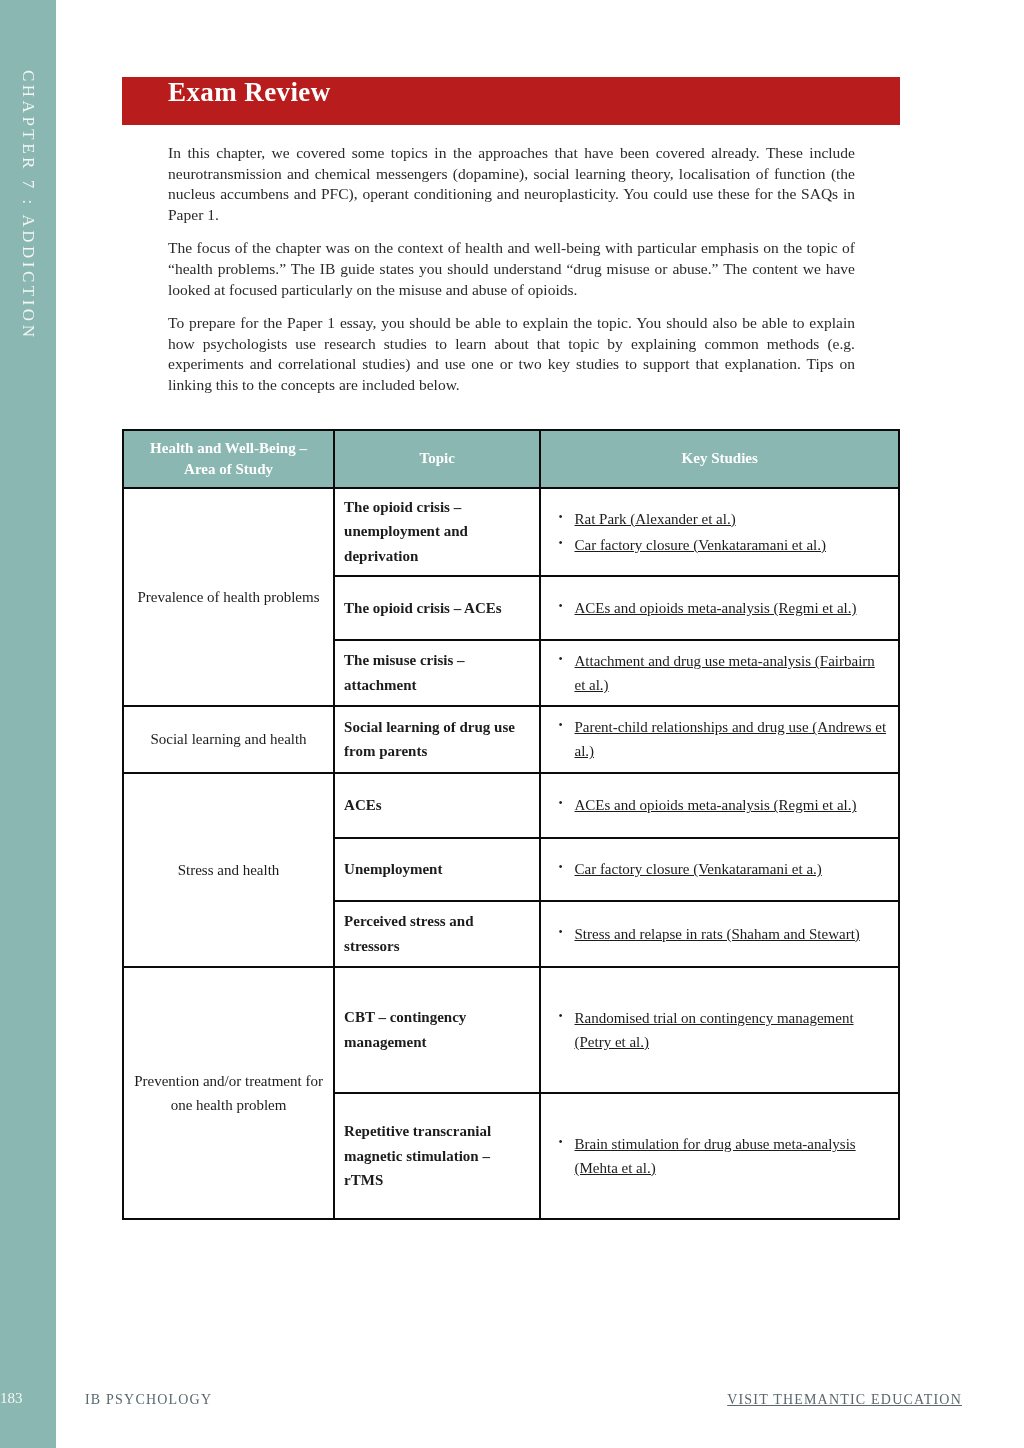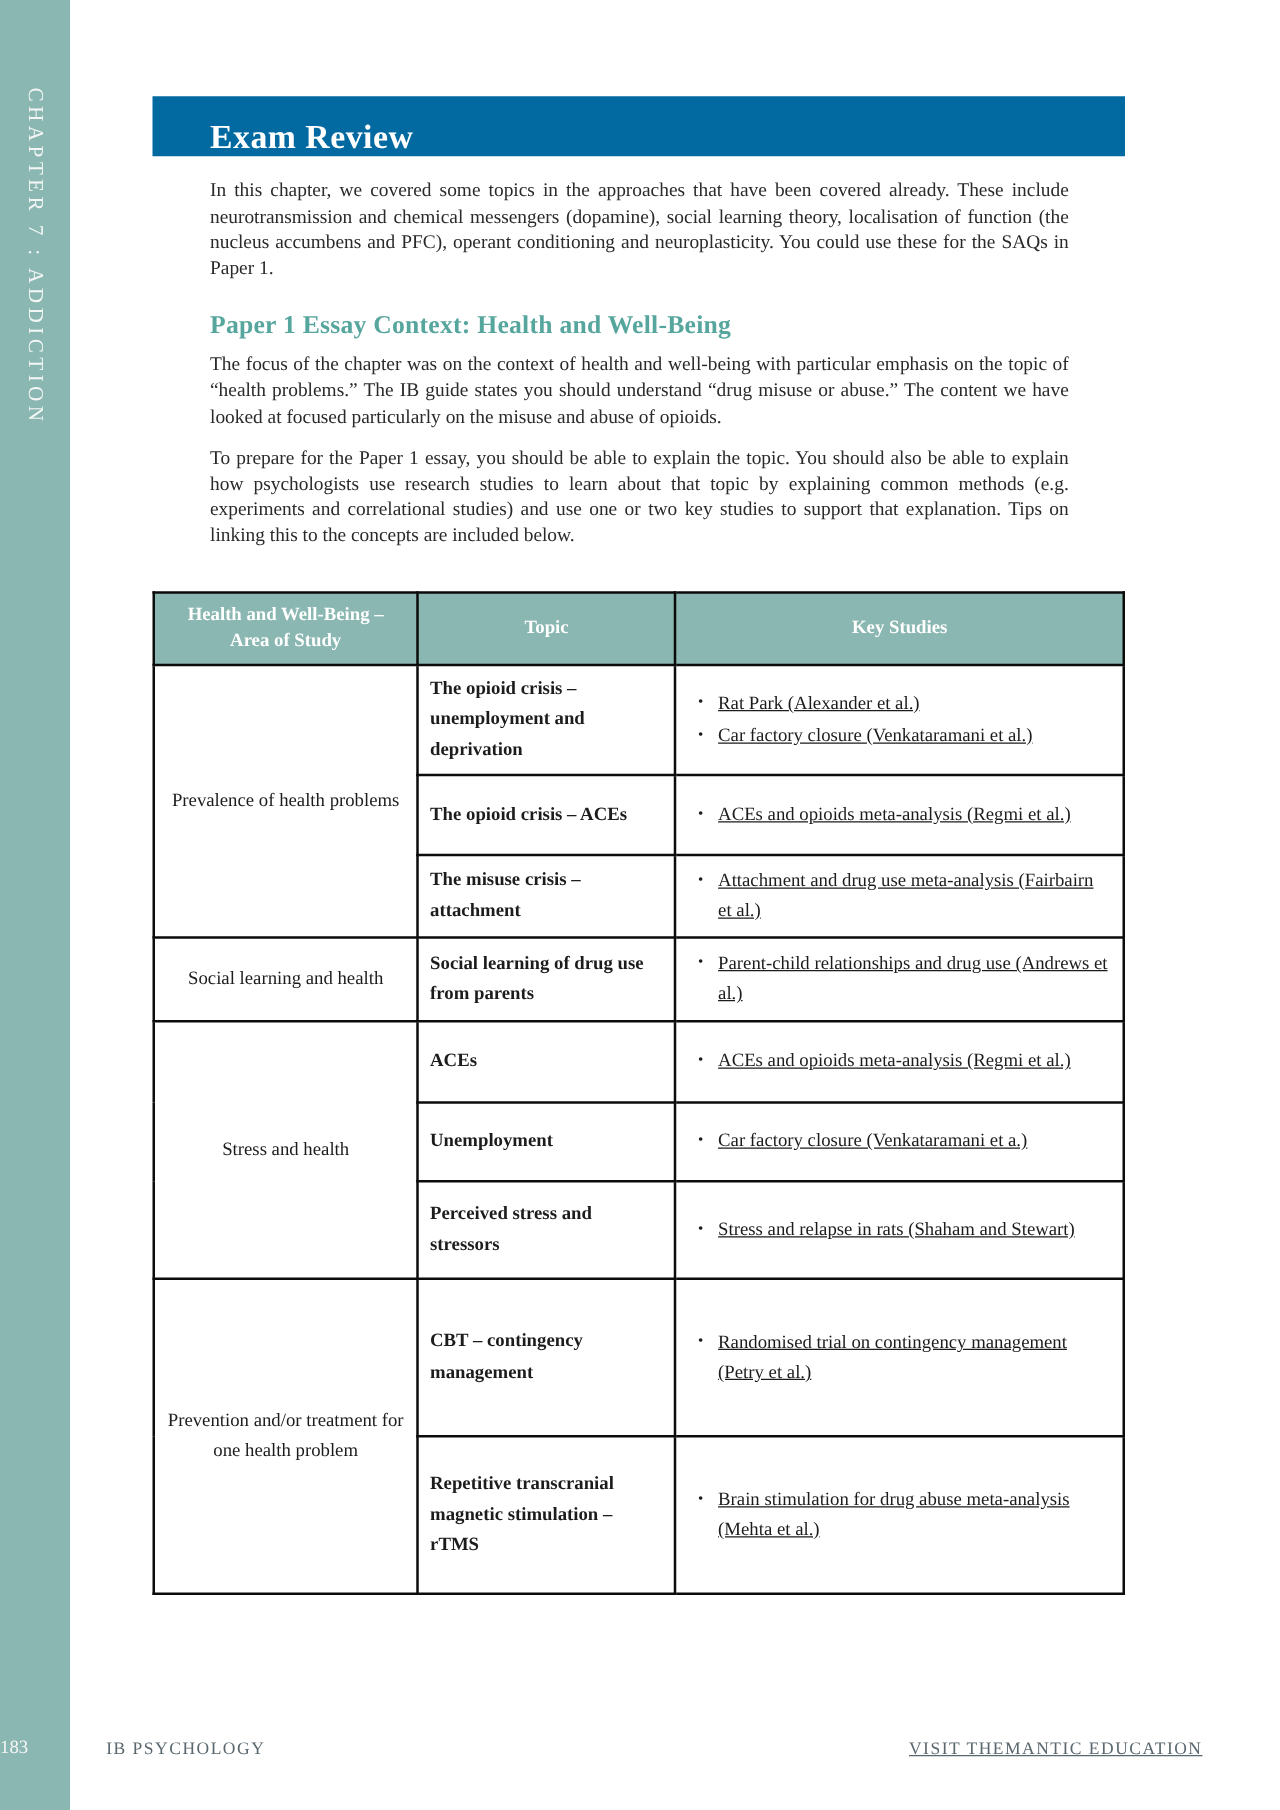--- a/index.html
+++ b/index.html
@@ -45,23 +45,23 @@
 
   
   .content {
     position: absolute;
     left: 122px; top: 77px;
     width: 778px;
   }
   .title-bar {
     width: 778px;
     height: 48px;
-    background: #0369a1;
+    background: #b91c1c;
     display: flex;
-    align-items: flex-end;
+    align-items: flex-start;
     padding-left: 46px;
   }
   .title-bar h1 {
     color: #ffffff;
     font-size: 27px;
     font-weight: 700;
     letter-spacing: 0.4px;
   }
   .body-text {
     margin: 18px 45px 0 46px;
@@ -171,21 +171,20 @@
   </aside>
 
   <main class="content">
 
     <div class="title-bar">
       <h1>Exam Review</h1>
     </div>
 
     <p class="body-text">In this chapter, we covered some topics in the approaches that have been covered already. These include neurotransmission and chemical messengers (dopamine), social learning theory, localisation of function (the nucleus accumbens and PFC), operant conditioning and neuroplasticity. You could use these for the SAQs in Paper 1.</p>
 
-    <h2 class="section-heading">Paper 1 Essay Context: Health and Well-Being</h2>
 
     <p class="body-text">The focus of the chapter was on the context of health and well-being with particular emphasis on the topic of “health problems.” The IB guide states you should understand “drug misuse or abuse.” The content we have looked at focused particularly on the misuse and abuse of opioids.</p>
 
     <p class="body-text">To prepare for the Paper 1 essay, you should be able to explain the topic. You should also be able to explain how psychologists use research studies to learn about that topic by explaining common methods (e.g. experiments and correlational studies) and use one or two key studies to support that explanation. Tips on linking this to the concepts are included below.</p>
 
     <table class="review-table">
       <colgroup>
         <col class="col-area">
         <col class="col-topic">
         <col class="col-studies">
@@ -231,21 +230,21 @@
             <td class="studies-cell">
               <div class="bullet">ACEs and opioids meta-analysis (Regmi et al.)</div>
             </td>
           </tr>
           <tr style="height: 63px;">
             <td class="topic-cell">Unemployment</td>
             <td class="studies-cell">
               <div class="bullet">Car factory closure (Venkataramani et a.)</div>
             </td>
           </tr>
-          <tr style="height: 78px;">
+          <tr style="height: 66px;">
             <td class="topic-cell">Perceived stress and stressors</td>
             <td class="studies-cell">
               <div class="bullet">Stress and relapse in rats (Shaham and Stewart)</div>
             </td>
           </tr>
           <tr style="height: 126px;">
             <td class="area-cell" rowspan="2">Prevention and/or treatment for one health problem</td>
             <td class="topic-cell">CBT – contingency management</td>
             <td class="studies-cell">
               <div class="bullet">Randomised trial on contingency management (Petry et al.)</div>

